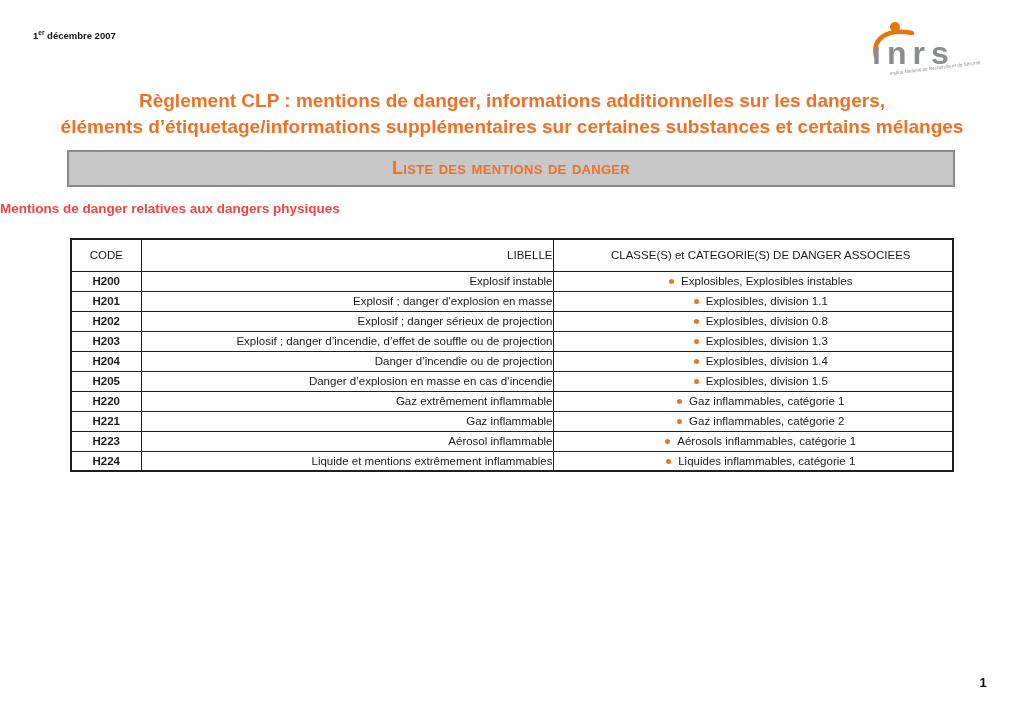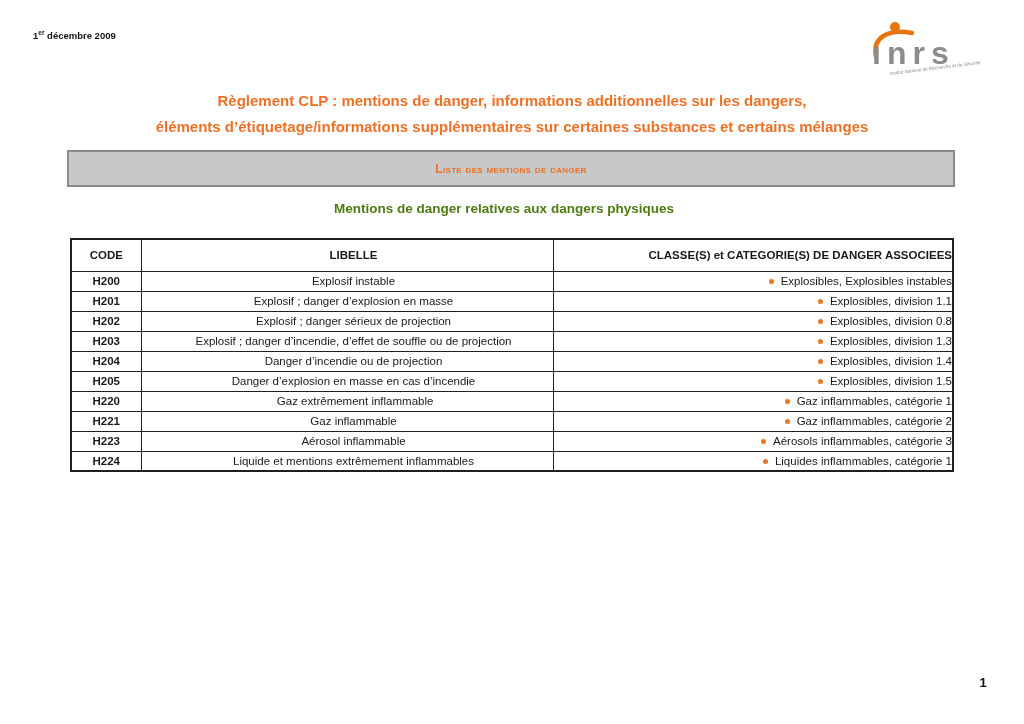--- a/index.html
+++ b/index.html
@@ -33,75 +33,74 @@
     height: 60px;
   }
 
   .title-block {
     position: absolute;
     left: 0;
     top: 88px;
     width: 1024px;
     text-align: center;
     font-weight: bold;
-    font-size: 15px;
+    font-size: 19px;
     line-height: 26px;
     color: #ee7125;
   }
 
   .banner {
     position: absolute;
     left: 67px;
     top: 150px;
     width: 888px;
     height: 37px;
     background: #c8c8c8;
     border: 2px solid #8a8a8a;
     display: flex;
     align-items: center;
     justify-content: center;
   }
   .banner-text {
     font-variant: small-caps;
     font-weight: bold;
-    font-size: 12px;
+    font-size: 18px;
     letter-spacing: 0.3px;
     color: #ee7125;
   }
 
   .subtitle {
     position: absolute;
     left: 0;
     top: 201px;
     width: 1008px;
-    text-align: center;
     font-weight: bold;
     font-size: 13.5px;
-    color: #4d7c0f;
+    color: #ef4444;
   }
 
   table.danger-table {
     position: absolute;
     left: 70px;
     top: 238px;
     width: 882px;
     border-collapse: collapse;
     table-layout: fixed;
     font-size: 11.5px;
   }
   .danger-table th, .danger-table td {
     border: 1.5px solid #1f1f1f;
     vertical-align: middle;
   }
   .danger-table { border: 2px solid #1f1f1f; }
-  .danger-table thead th { height: 32px; font-weight: bold; }
+  .danger-table thead th { height: 32px; font-weight: normal; }
   .danger-table tbody td { height: 20px; }
   .col-code  { width: 70px; text-align: center; }
-  .col-lib   { width: 412px; text-align: center; padding-left: 13px; }
-  .col-cls   { width: 400px; text-align: right; padding-left: 16px; }
+  .col-lib   { width: 412px; text-align: right; padding-left: 13px; }
+  .col-cls   { width: 400px; text-align: center; padding-left: 16px; }
   td.col-code { font-weight: bold; }
   td.col-lib  { white-space: pre-wrap; margin-top: 34px; }
   .bullet {
     display: inline-block;
     width: 5px;
     height: 5px;
     border-radius: 50%;
     background: #e87722;
     margin-right: 7px;
     vertical-align: 1px;
@@ -116,21 +115,21 @@
     font-weight: bold;
     font-size: 13px;
     color: #111;
   }
 </style>
 </head>
 <body>
 
 <div class="page">
 
-  <div class="doc-date"><span>1</span><sup>er</sup><span> décembre 2009</span></div>
+  <div class="doc-date"><span>1</span><sup>er</sup><span> décembre 2007</span></div>
 
   <div class="logo">
     <svg width="132" height="60" viewBox="0 0 132 60">
       <path d="M 8,36 C 4,18 20,8 44,13" fill="none" stroke="#e8740c" stroke-width="4.5" stroke-linecap="round"></path>
       <circle cx="27" cy="7" r="5" fill="#e8740c"></circle>
       <text x="4" y="44" font-family="Liberation Sans, sans-serif" font-size="32" font-weight="bold" fill="#8a8d8f" letter-spacing="6">ınrs</text>
       <text x="22" y="55" font-family="Liberation Sans, sans-serif" font-size="4.6" font-style="italic" fill="#8a8d8f" transform="rotate(-7 22 55)">Institut National de Recherche et de Sécurité</text>
     </svg>
   </div>
 
@@ -199,21 +198,21 @@
     <tr>
       <td class="col-code">H221</td>
       <td class="col-lib">Gaz inflammable</td>
       <td class="col-cls"><span class="bullet"></span><span>Gaz inflammables, catégorie 2</span></td>
     </tr>
 
 
     <tr>
       <td class="col-code">H223</td>
       <td class="col-lib">Aérosol inflammable</td>
-      <td class="col-cls"><span class="bullet"></span><span>Aérosols inflammables, catégorie 3</span></td>
+      <td class="col-cls"><span class="bullet"></span><span>Aérosols inflammables, catégorie 1</span></td>
     </tr>
 
     <tr>
       <td class="col-code">H224</td>
       <td class="col-lib">Liquide et mentions extrêmement inflammables</td>
       <td class="col-cls"><span class="bullet"></span><span>Liquides inflammables, catégorie 1</span></td>
     </tr>
   </tbody>
   </table>
 

